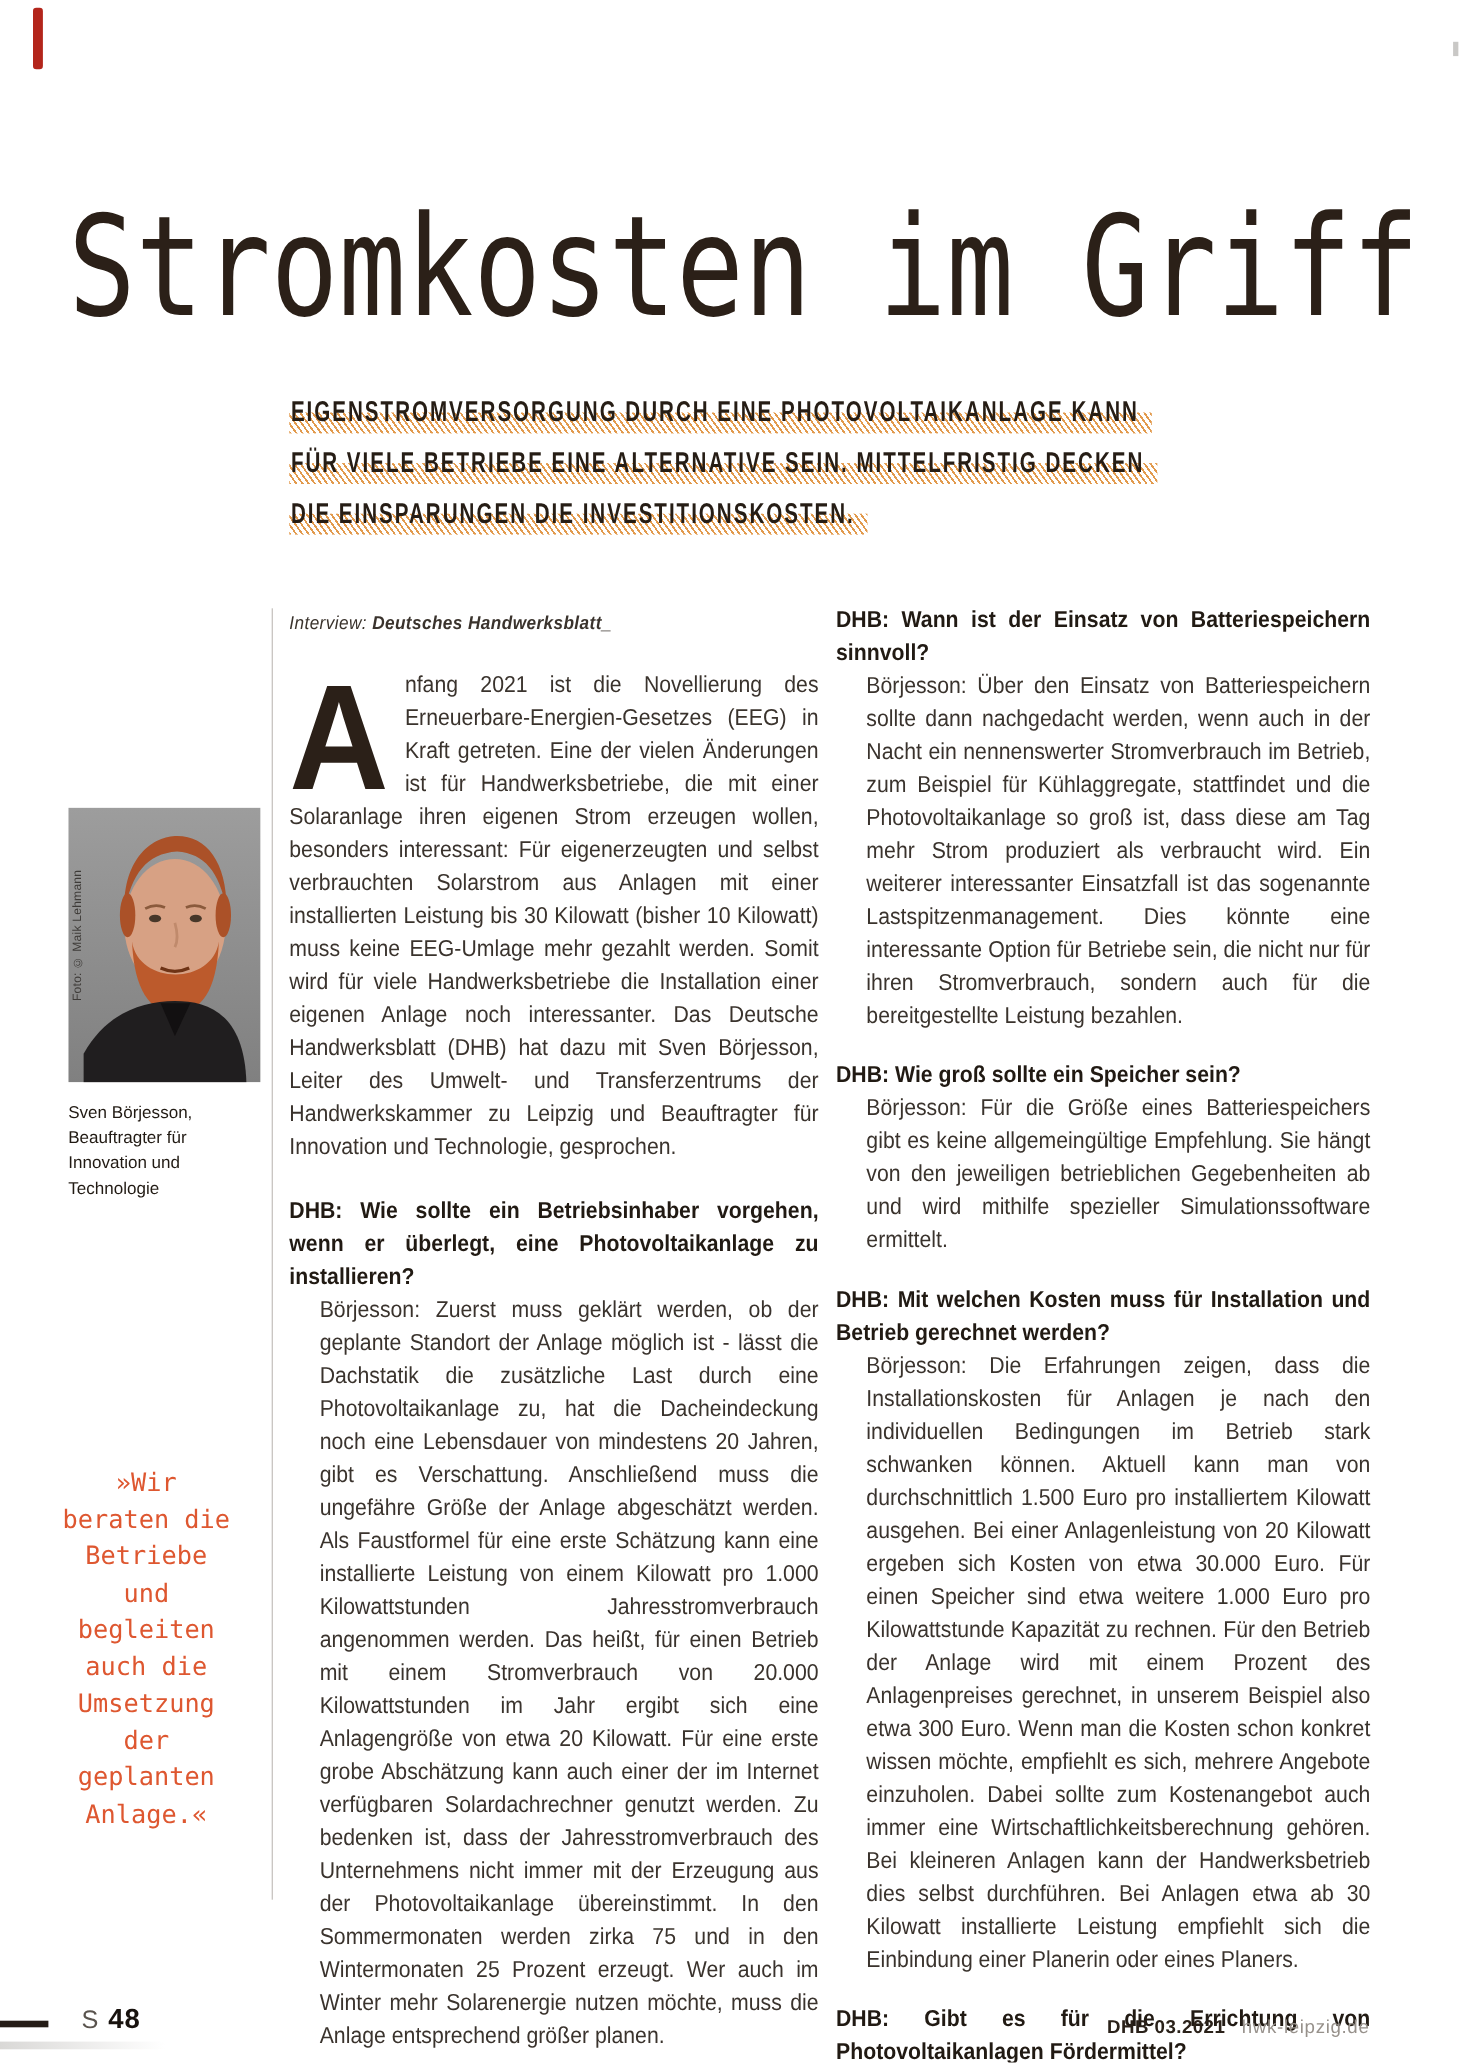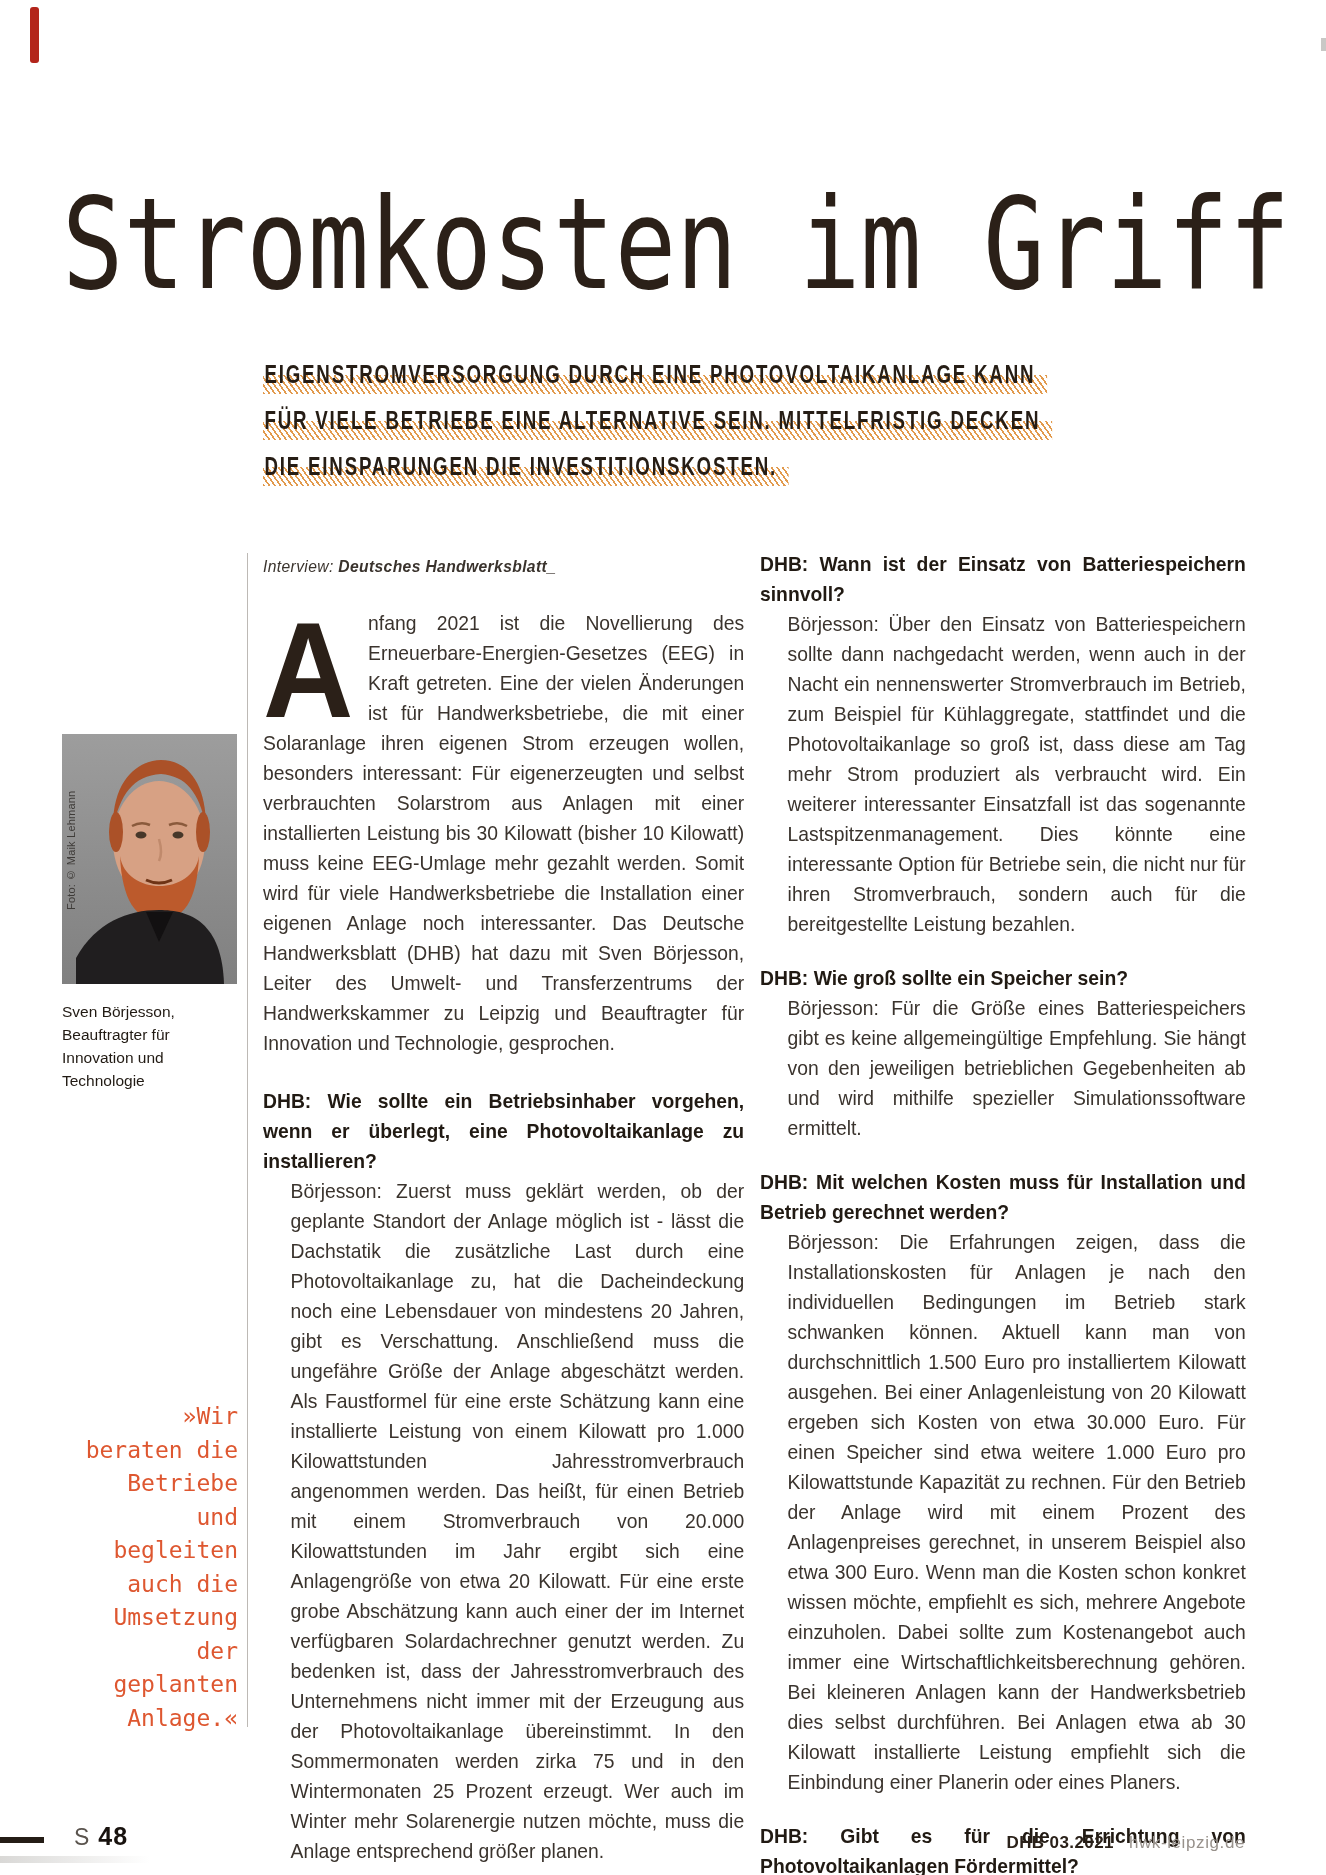--- a/index.html
+++ b/index.html
@@ -57,21 +57,21 @@
   #col-right .q.first { margin-top:0; }
 
   
   .photo { position:absolute; left:62px; top:734px; width:175px; height:250px; overflow:hidden; }
   .photo svg { display:block; }
   .credit { position:absolute; left:3px; top:6px; height:170px;
             writing-mode:vertical-rl; transform:rotate(180deg);
     font-size:11px; color:#3e3b38; letter-spacing:0.2px; }
   .caption { position:absolute; left:62px; top:1000px; width:182px;
              font-weight:normal; font-size:15.5px; line-height:23px; color:#211a13; }
-  .quote { position:absolute; left:28px; top:1400px; width:210px; text-align:right;
+  .quote { position:absolute; left:28px; top:1332px; width:210px; text-align:center;
            font-family:"DejaVu Sans Mono", monospace; font-size:23px; line-height:33.5px;
            color:#de5730; white-space:pre-line; }
 
   
   .footer-dash { position:absolute; left:0; top:1837px; width:44px; height:6px; background:#241c16; }
   .pageno { position:absolute; left:74px; top:1822px; display:flex; align-items:baseline; gap:9px; }
   .pageno .s { font-size:23px; color:#5a544e; }
   .pageno .n { font-size:25px; font-weight:800; color:#18120e; letter-spacing:1px;text-align:right; }
   .footer-right { position:absolute; right:81px; top:1833px; display:flex; align-items:flex-start; gap:15px; font-size:17px; }
   .issue { font-weight:bold; color:#2a2119; letter-spacing:0.4px; }

